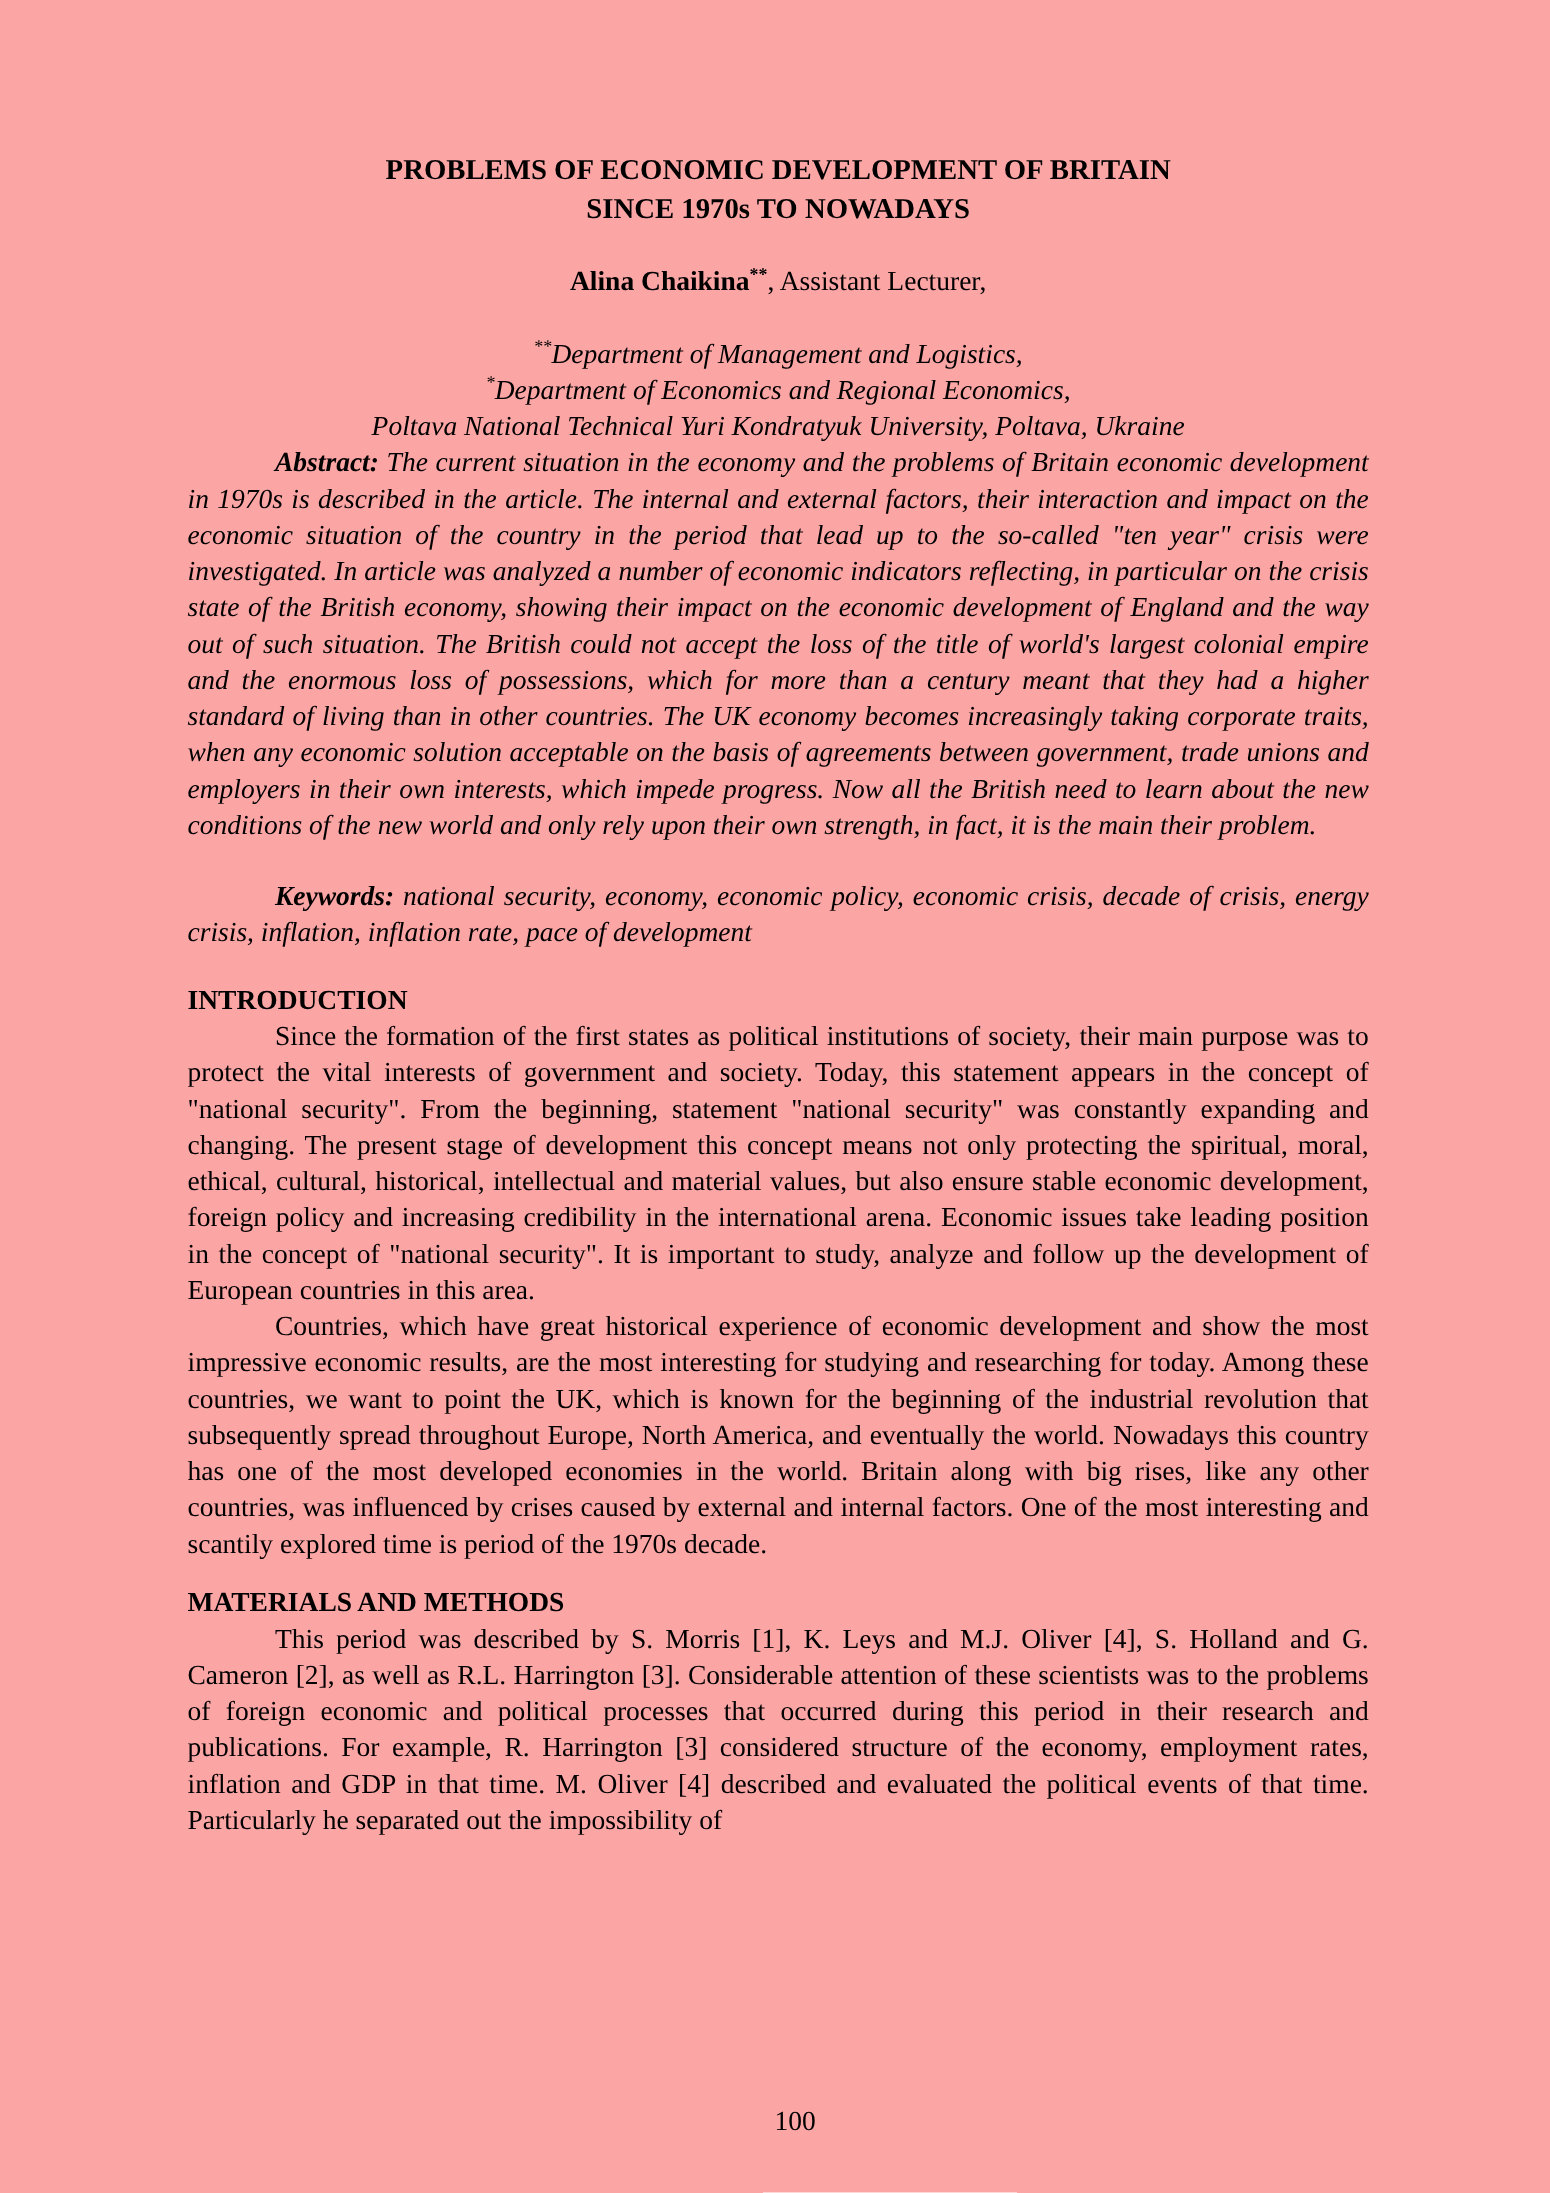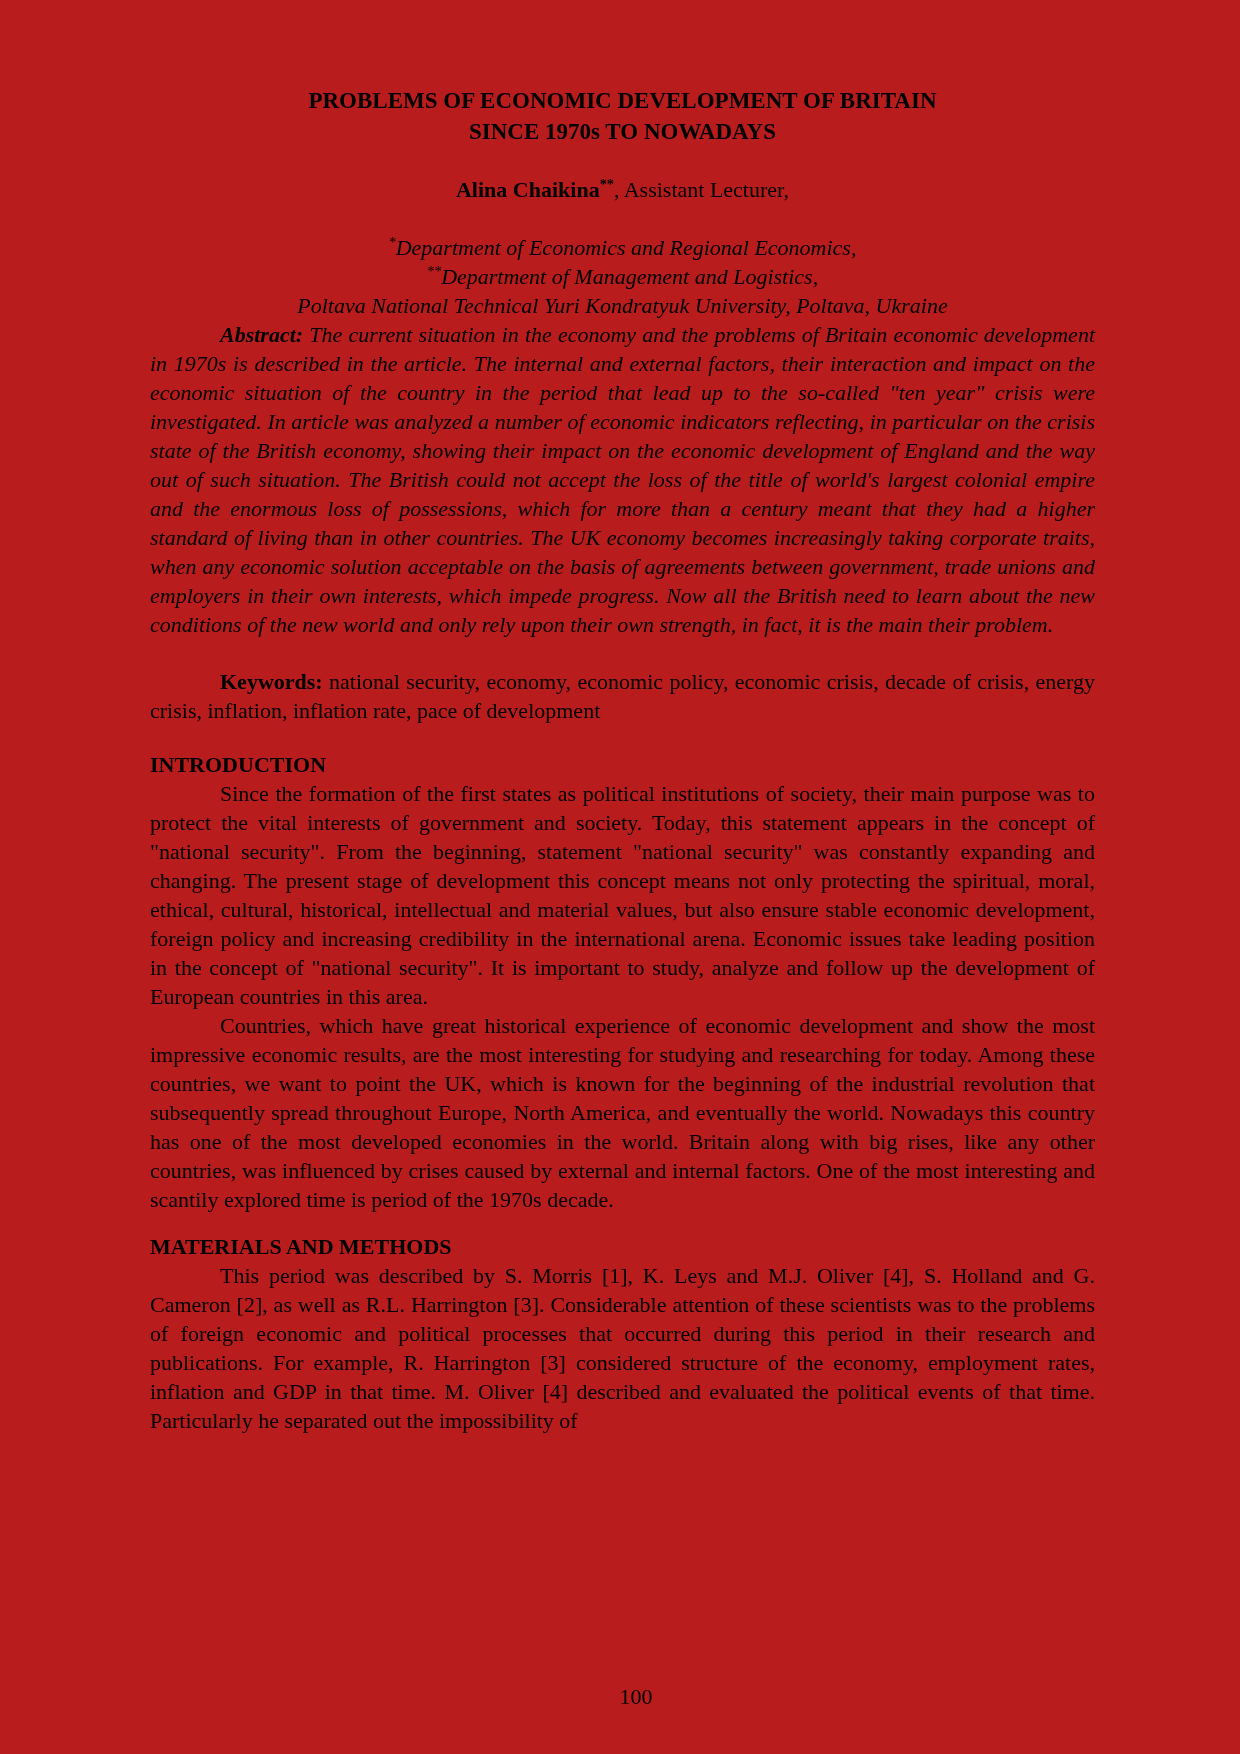--- a/index.html
+++ b/index.html
@@ -1,26 +1,26 @@
 <!DOCTYPE html>
 <html><head>
 <meta charset="utf-8">
 <style>
   html, body { margin: 0; padding: 0; background: #ffffff; }
   .page {
     position: relative;
     width: 1240px;
     height: 1754px;
-    background: #b91c1c;
+    background: #fca5a5;
     color: #000000;
     font-family: "Liberation Serif", "DejaVu Serif", serif;
     font-size: 22px;
     line-height: 29px;
     box-sizing: border-box;
-    padding: 85px 145px 0 150px;
+    padding: 120px 145px 0 150px;
     overflow: hidden;
   }
   p { margin: 0; }
   .b { font-weight: bold; }
   sup { font-size: 0.65em; line-height: 0; vertical-align: super; }
   .title {
     text-align: center;
     font-weight: bold;
     font-size: 23px;
     line-height: 31px;
@@ -35,20 +35,21 @@
     font-style: italic;
   }
   .abstract {
     text-align: justify;
     font-style: italic;
     text-indent: 70px;
   }
   .keywords {
     margin-top: 28px;
     text-align: justify;
+    font-style: italic;
     text-indent: 70px;
   }
   .section-heading {
     font-weight: bold;
   }
   .heading-intro { margin-top: 25px; }
   .heading-materials { margin-top: 18px; }
   .para {
     text-align: justify;
     text-indent: 70px;
@@ -69,22 +70,22 @@
   <div class="title">
     <div>PROBLEMS OF ECONOMIC DEVELOPMENT OF BRITAIN</div>
     <div>SINCE 1970s TO NOWADAYS</div>
   </div>
 
   <div class="authors">
     <p><span class="b">Alina Chaikina</span><sup class="b">**</sup><span>, Assistant Lecturer,</span></p>
   </div>
 
   <div class="affiliations">
+    <p><sup>**</sup><span>Department of Management and Logistics,</span></p>
     <p><sup>*</sup><span>Department of Economics and Regional Economics,</span></p>
-    <p><sup>**</sup><span>Department of Management and Logistics,</span></p>
     <p><span>Poltava National Technical Yuri Kondratyuk University, Poltava, Ukraine</span></p>
   </div>
 
   <p class="abstract"><span class="b">Abstract:</span><span> The current situation in the economy and the problems of Britain economic development in 1970s is described in the article. The internal and external factors, their interaction and impact on the economic situation of the country in the period that lead up to the so-called "ten year" crisis were investigated. In article was analyzed a number of economic indicators reflecting, in particular on the crisis state of the British economy, showing their impact on the economic development of England and the way out of such situation. The British could not accept the loss of the title of world's largest colonial empire and the enormous loss of possessions, which for more than a century meant that they had a higher standard of living than in other countries. The UK economy becomes increasingly taking corporate traits, when any economic solution acceptable on the basis of agreements between government, trade unions and employers in their own interests, which impede progress. Now all the British need to learn about the new conditions of the new world and only rely upon their own strength, in fact, it is the main their problem.</span></p>
 
   <p class="keywords"><span class="b">Keywords:</span><span> national security, economy, economic policy, economic crisis, decade of crisis, energy crisis, inflation, inflation rate, pace of development</span></p>
 
   <p class="section-heading heading-intro">INTRODUCTION</p>
   <p class="para">Since the formation of the first states as political institutions of society, their main purpose was to protect the vital interests of government and society. Today, this statement appears in the concept of "national security". From the beginning, statement "national security" was constantly expanding and changing. The present stage of development this concept means not only protecting the spiritual, moral, ethical, cultural, historical, intellectual and material values, but also ensure stable economic development, foreign policy and increasing credibility in the international arena. Economic issues take leading position in the concept of "national security". It is important to study, analyze and follow up the development of European countries in this area.</p>
   <p class="para">Countries, which have great historical experience of economic development and show the most impressive economic results, are the most interesting for studying and researching for today. Among these countries, we want to point the UK, which is known for the beginning of the industrial revolution that subsequently spread throughout Europe, North America, and eventually the world. Nowadays this country has one of the most developed economies in the world. Britain along with big rises, like any other countries, was influenced by crises caused by external and internal factors. One of the most interesting and scantily explored time is period of the 1970s decade.</p>

